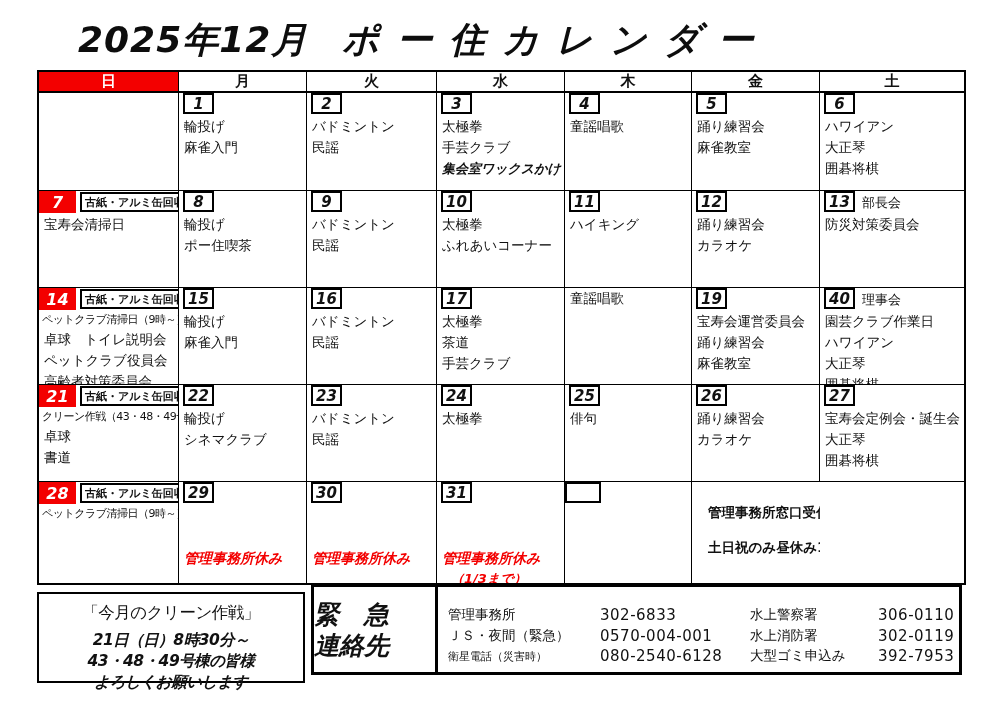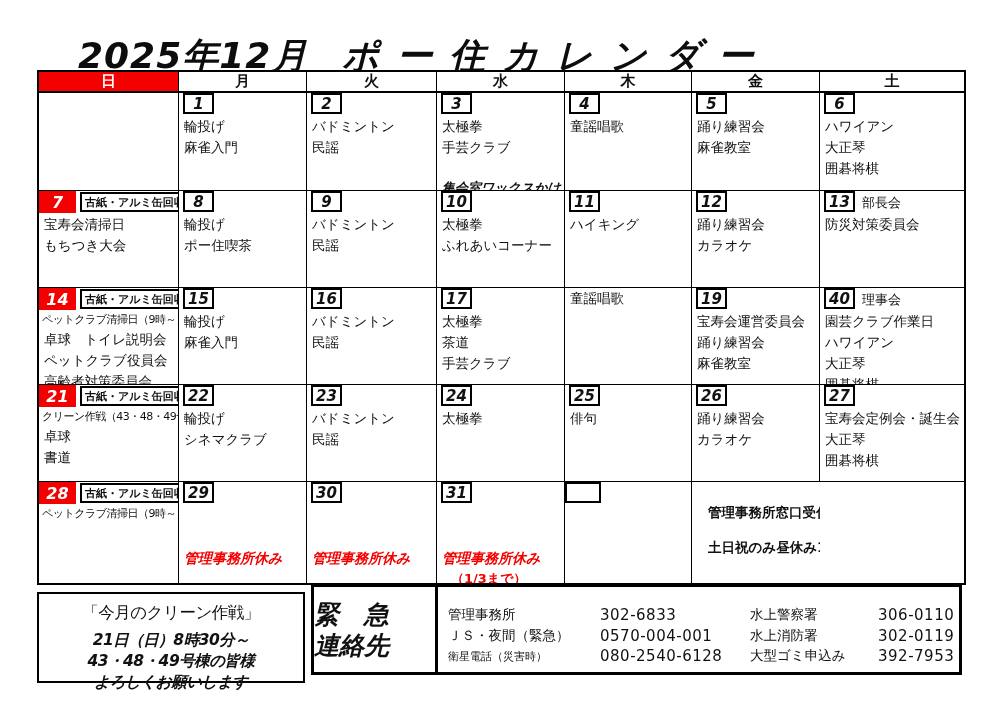--- a/index.html
+++ b/index.html
@@ -6,21 +6,21 @@
   html,body { background:#ffffff; }
   body {
     width:1000px; height:708px; position:relative; overflow:hidden;
     font-family:"DejaVu Sans","Liberation Sans",sans-serif;
     color:#111;
   }
   
   .title {
     position:absolute; left:78px; top:16px;
     font-size:36px; font-weight:bold; font-style:italic;
-    white-space:nowrap; color:#0d0d0d;margin-top:16px;
+    white-space:nowrap; color:#0d0d0d;
   }
   .title .yr { margin-right:34px; letter-spacing:1px; }
   .title .nm { letter-spacing:17px; }
   
   .cal {
     position:absolute; left:37px; top:70px;
     display:grid;
     grid-template-columns:140px 128px 130px 128px 127px 128px 144px;
     grid-template-rows:21px 98px 97px 97px 97px 101px;
     border:2.5px solid #000; background:#fff;
@@ -50,27 +50,27 @@
     min-width:37px; height:22px; margin-left:0; font-size:16px;
   }
   .tag {
     display:inline-block; border:2px solid #000; background:#fff;
     font-size:11px; font-weight:bold; line-height:15px; height:20px;
     padding:1px 3px 0 3px; margin-left:4px; margin-top:1px; white-space:nowrap;
   }
   .side { font-size:13px; margin-left:7px; padding-top:3px; white-space:nowrap; }
   .ln { font-size:13.5px; line-height:21px; padding-left:5px; white-space:nowrap; }
   .ln.small { font-size:11px; line-height:18px; padding-left:3px; letter-spacing:-0.5px; }
-  .ln.note { font-weight:bold; font-style:italic; font-size:13px; margin-top:19px; }
+  .ln.note { font-weight:bold; font-style:italic; font-size:13px; margin-top:0; }
   .ln.closed {
     color:var(--accent,#f00); font-weight:bold; font-style:italic;
     font-size:14px; margin-top:43px;
   }
   .ln.closed2 {
-    color:var(--accent,#f00); font-weight:bold; 
+    color:var(--accent,#f00); font-weight:bold; font-style:italic;
     font-size:13px; padding-left:14px; line-height:19px;
   }
   .cell.merged {
     display:flex; flex-direction:column; justify-content:space-evenly;
     padding:6px 4px 10px 16px;
   }
   .hours-row { display:flex; font-size:13.5px; font-weight:bold; white-space:nowrap; }
   .h-label { width:196px; }
   
   .clean-box {
@@ -158,21 +158,20 @@
       <div class="ln">ハワイアン</div>
       <div class="ln">大正琴</div>
       <div class="ln">囲碁将棋</div>
     </div>
     <div class="cell">
       <div class="cell-top">
         <div class="datebox red">7</div>
         <div class="tag">古紙・アルミ缶回収</div>
       </div>
       <div class="ln">宝寿会清掃日</div>
-      <div class="ln">もちつき大会</div>
     </div>
     <div class="cell">
       <div class="cell-top">
         <div class="datebox">8</div>
       </div>
       <div class="ln">輪投げ</div>
       <div class="ln">ポー住喫茶</div>
     </div>
     <div class="cell">
       <div class="cell-top">

